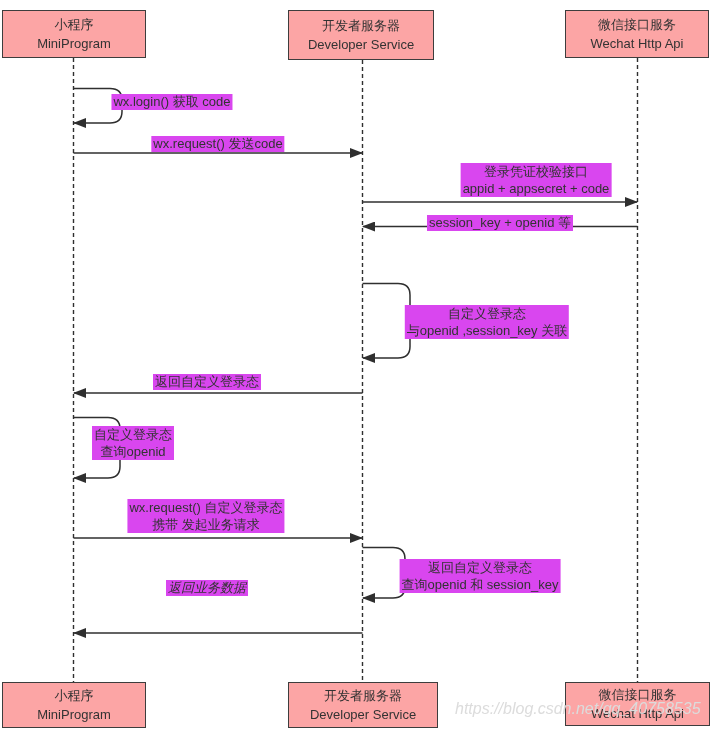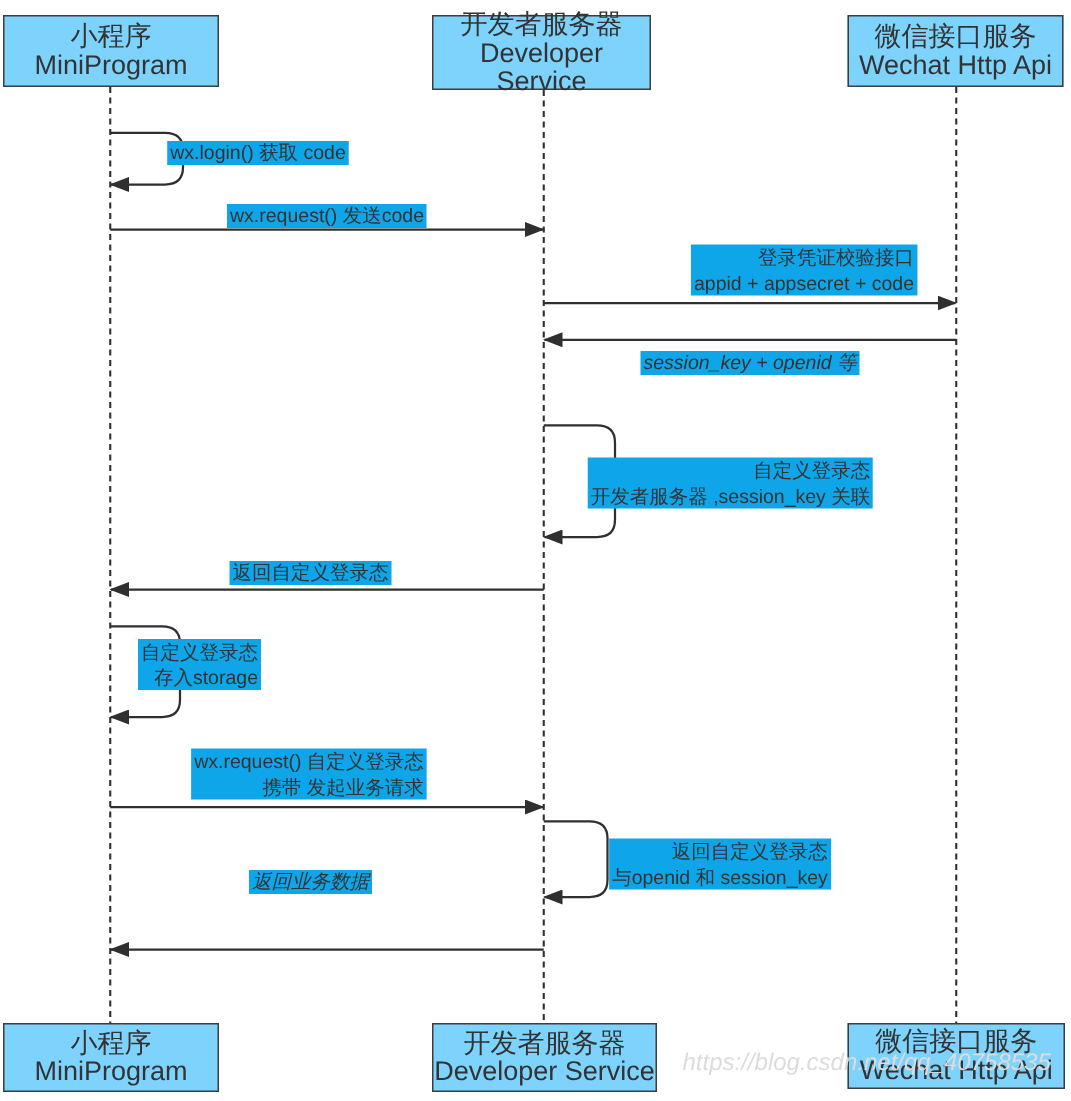--- a/index.html
+++ b/index.html
@@ -28,37 +28,37 @@
   .self-loop {
     stroke: #2f2f2f;
     stroke-width: 1.5;
     fill: none;
   }
   .arrowhead { fill: #2f2f2f; }
   .actor {
     position: absolute;
     box-sizing: border-box;
     border: 1.5px solid #3d3d3d;
-    background: #7dd3fc;
+    background: #fca5a5;
     display: flex;
     flex-direction: column;
     align-items: center;
     justify-content: center;
     text-align: center;
-    font-size: 18px;
+    font-size: 13px;
     line-height: 19px;
   }
   .msg {
     position: absolute;
     transform: translate(-50%, -50%);
     font-size: 13px;
     line-height: 16px;
-    text-align: right;
+    text-align: center;
     white-space: nowrap;
-    background: #0ea5e9;
+    background: #d946ef;
     padding: 0 2px;
   }
   .msg.two-line { line-height: 17px; }
   .watermark {
     position: absolute;
     left: 455px;
     top: 700px;
     font-size: 16px;
     color: #dcdcdc;
     white-space: nowrap;
@@ -101,46 +101,46 @@
 
   <div class="msg" style="left:218px; top:144px;">
     <div>wx.request() 发送code</div>
   </div>
 
   <div class="msg two-line" style="left:500px; top:180px;margin-left:36px;">
     <div>登录凭证校验接口</div>
     <div>appid + appsecret + code</div>
   </div>
 
-  <div class="msg" style="left:500px; top:242px;font-style:italic;">
+  <div class="msg" style="left:500px; top:223px;">
     <div>session_key + openid 等</div>
   </div>
 
   <div class="msg two-line" style="left:487px; top:322px;">
     <div>自定义登录态</div>
-    <div>开发者服务器 ,session_key 关联</div>
+    <div>与openid ,session_key 关联</div>
   </div>
 
   <div class="msg" style="left:207px; top:382px;">
     <div>返回自定义登录态</div>
   </div>
 
   <div class="msg two-line" style="left:133px; top:443px;">
     <div>自定义登录态</div>
-    <div>存入storage</div>
+    <div>查询openid</div>
   </div>
 
   <div class="msg two-line" style="left:206px; top:516px;">
     <div>wx.request() 自定义登录态</div>
     <div>携带 发起业务请求</div>
   </div>
 
   <div class="msg two-line" style="left:480px; top:576px;">
     <div>返回自定义登录态</div>
-    <div>与openid 和 session_key</div>
+    <div>查询openid 和 session_key</div>
   </div>
 
   <div class="msg" style="left:207px; top:588px;font-style:italic;">
     <div>返回业务数据</div>
   </div>
 
   <div class="actor" style="left:2px; top:10px; width:144px; height:48px;">
     <div>小程序</div>
     <div>MiniProgram</div>
   </div>

